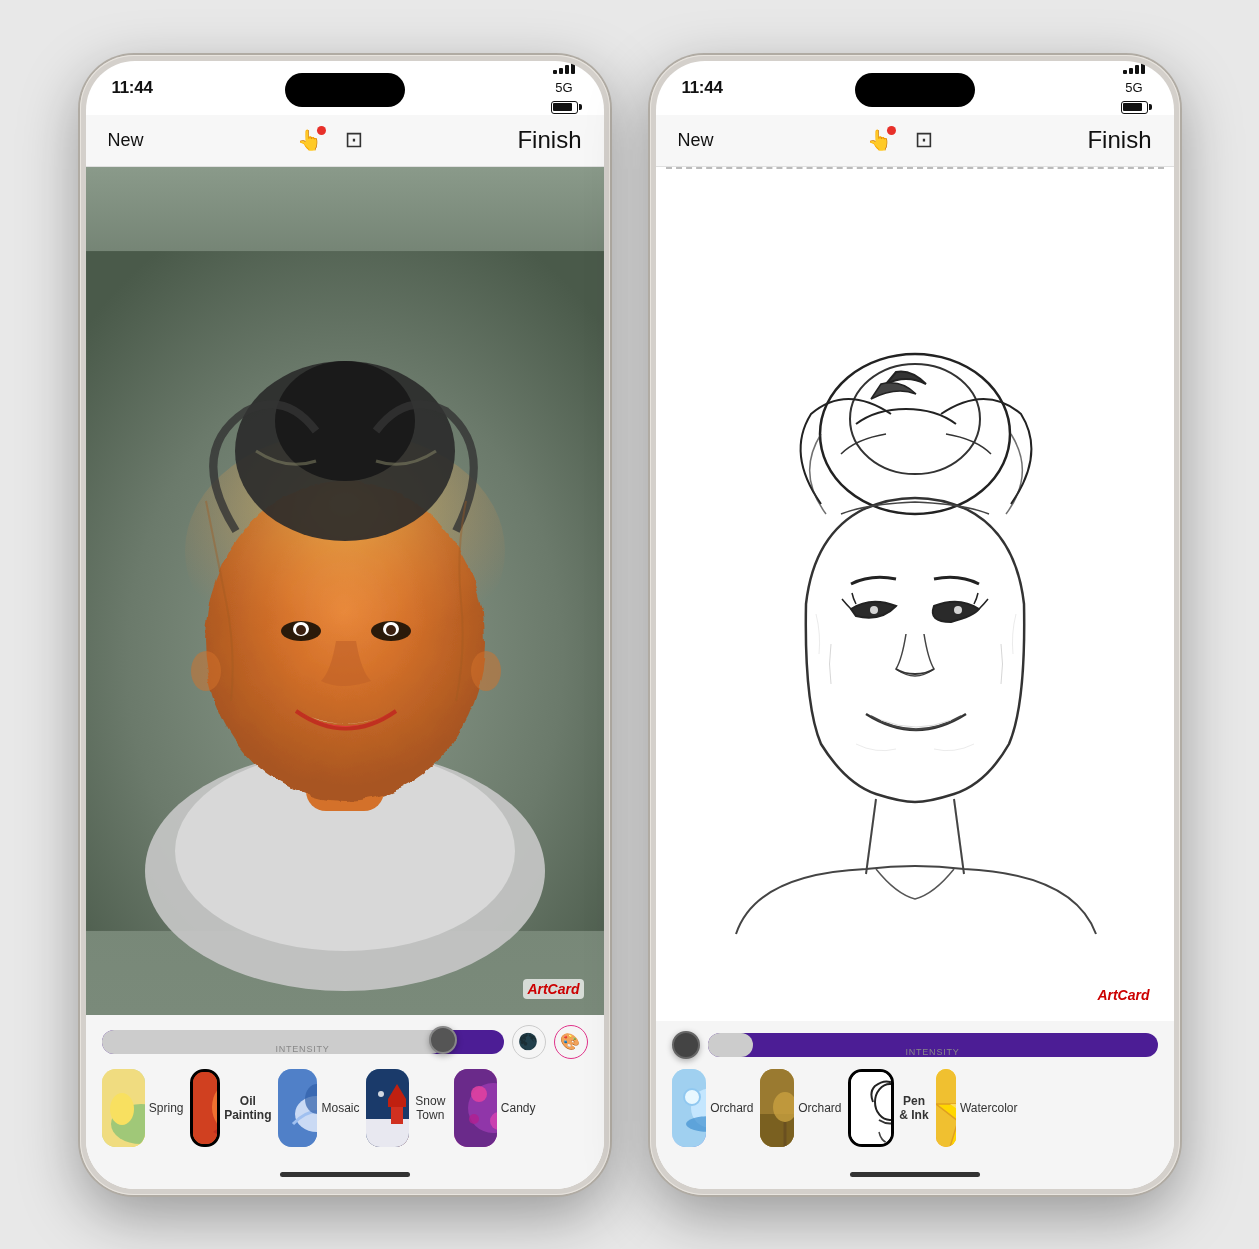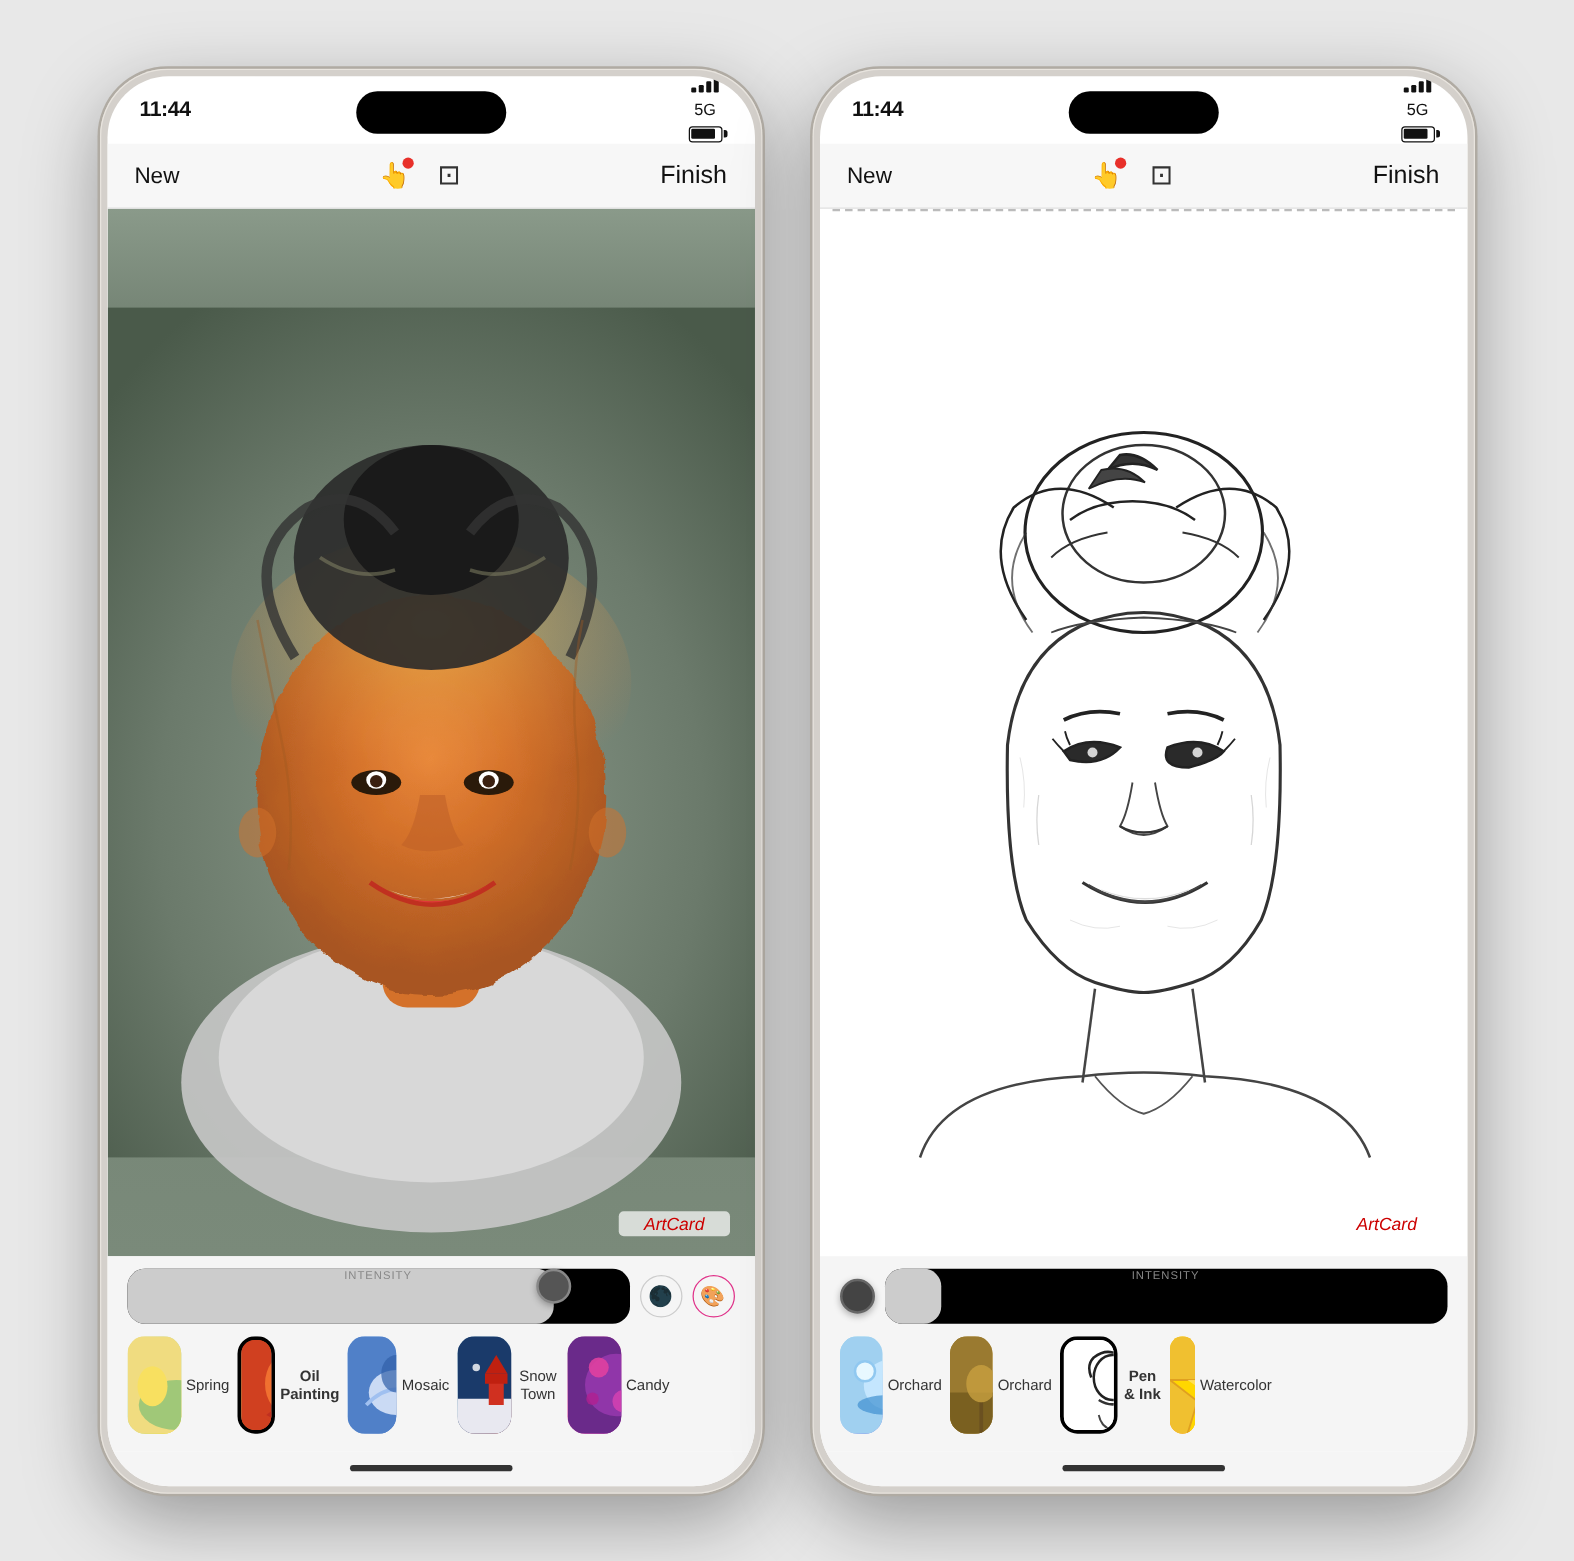--- a/index.html
+++ b/index.html
@@ -134,21 +134,21 @@
       position: relative;
     }
     .nav-icon .red-dot {
       width: 9px; height: 9px;
       background: #e8302a;
       border-radius: 50%;
       position: absolute;
       top: -2px; right: -3px;
     }
     .nav-finish {
-      font-size: 20px;
+      font-size: 24px;
       color: #111;
       font-weight: 400;
       text-align: center;
     }
 
     
     .canvas-area {
       flex: 1;
       overflow: hidden;
       position: relative;
@@ -171,23 +171,23 @@
     }
 
     .artcard-watermark {
       position: absolute;
       bottom: 16px;
       right: 20px;
       font-size: 14px;
       font-style: italic;
       color: #c00;
       background: rgba(255,255,255,0.7);
-      padding: 2px 20px;
+      padding: 2px 4px;
       border-radius: 4px;
-      font-weight: 400;
+      font-weight: 700;
     }
 
     
     .bottom-controls {
       background: #f5f5f5;
       padding: 10px 16px 8px;
       flex-shrink: 0;
     }
     .intensity-row {
       display: flex;
@@ -196,26 +196,26 @@
       margin-bottom: 10px;
     }
     .intensity-label {
       font-size: 10px;
       color: #888;
       letter-spacing: 0.8px;
       text-transform: uppercase;
     }
     .intensity-track {
       flex: 1;
-      height: 44px;
-      background: #000000;
+      height: 24px;
+      background: #4c1d95;
       border-radius: 14px;
       position: relative;
       display: flex;
-      align-items: flex-start;
+      align-items: flex-end;
     }
     .intensity-fill {
       height: 100%;
       background: #ccc;
       border-radius: 14px;
     }
     .intensity-thumb {
       width: 28px; height: 28px;
       background: #555;
       border-radius: 50%;

